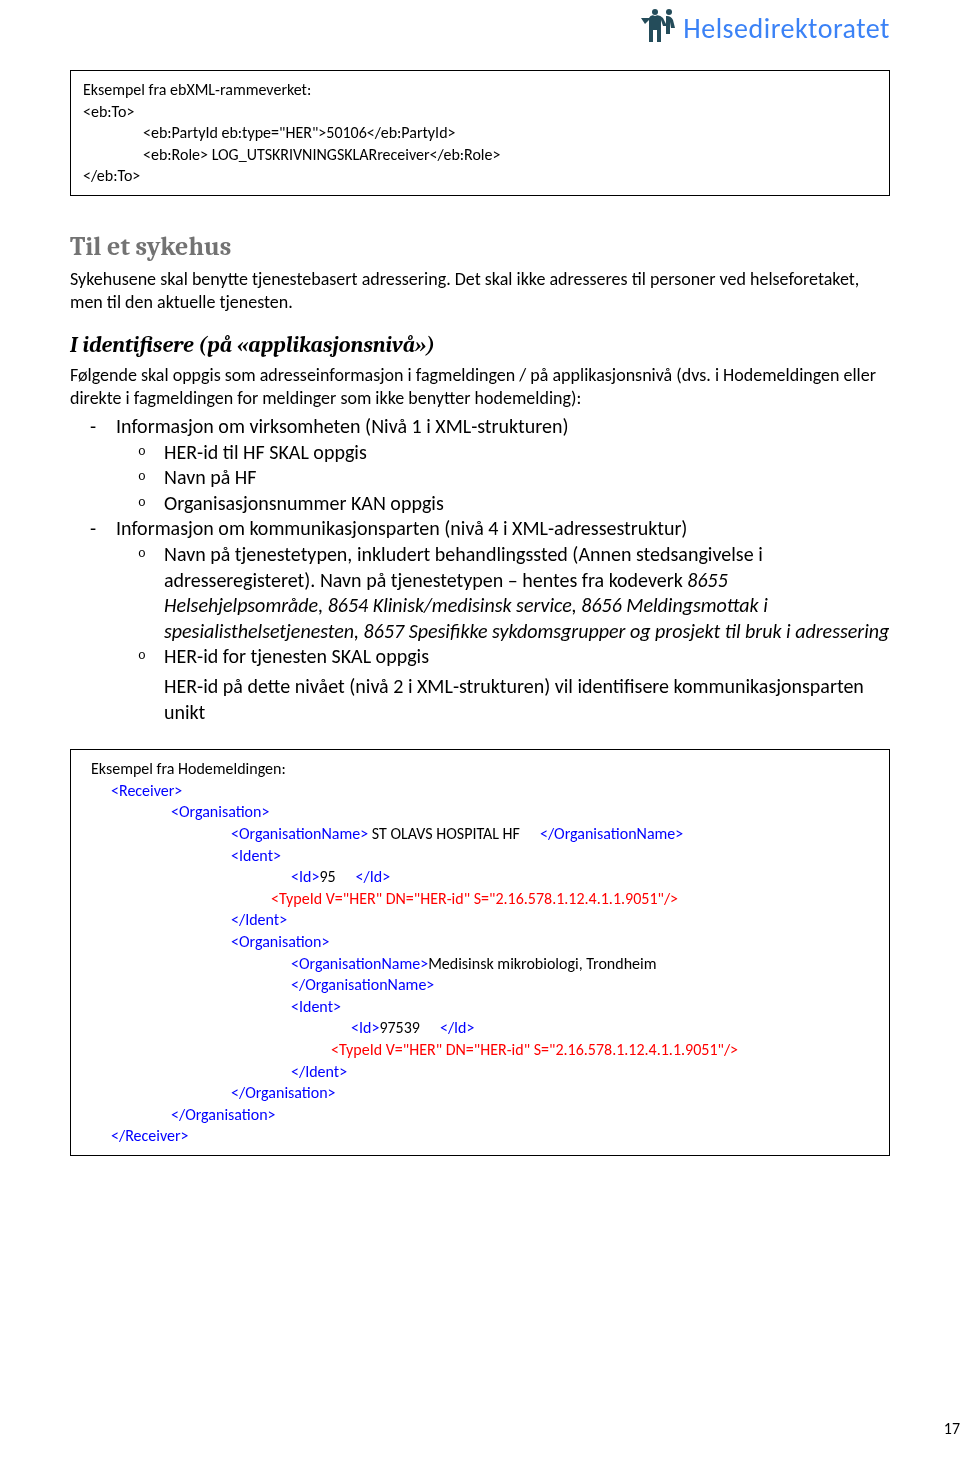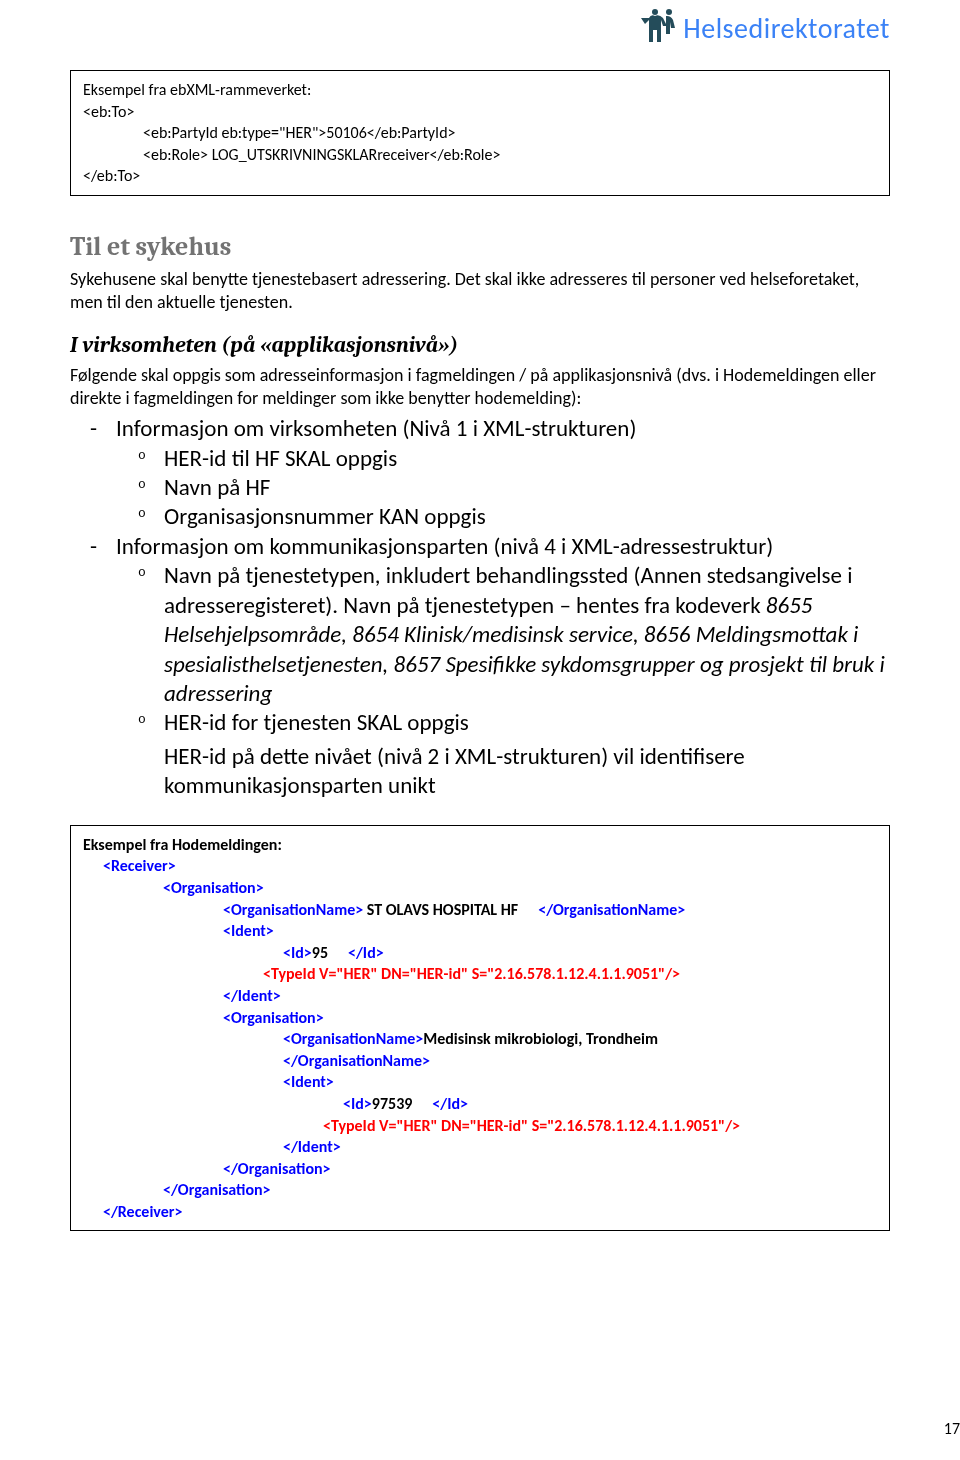--- a/index.html
+++ b/index.html
@@ -54,21 +54,21 @@
     color: #000;
   }
   p.body {
     font-size: 18px;
     line-height: 1.28;
     margin-bottom: 4px;
   }
   ul.outer {
     list-style: none;
     padding-left: 46px;
-    font-size: 23px;
+    font-size: 20px;
     line-height: 1.28;
   }
   ul.outer > li {
     position: relative;
     padding-left: 0;
     margin-bottom: 0;
   }
   ul.outer > li::before {
     content: "-";
     position: absolute;
@@ -86,26 +86,25 @@
     content: "o";
     position: absolute;
     left: -26px;
     font-family: "Courier New", monospace;
     font-size: 13px;
     top: 4px;
   }
   em.ital { font-style: italic; }
   .code-box2 {
     border: 1px solid #000;
-    padding: 8px 12px;
+    padding: 8px 20px;
     margin-top: 24px;
     font-family: Calibri, Arial, sans-serif;
     font-size: 16px;
     line-height: 1.35;
-    font-weight: bold;
   }
   .blue { color: #0000ff; margin-left: 20px; }
   .red { color: #ff0000; }
   .black { color: #000; }
   .i1 { padding-left: 60px; }
   .i2 { padding-left: 120px; }
   .i3 { padding-left: 180px; }
   .i4 { padding-left: 240px; }
   .page-num {
     position: absolute;
@@ -133,21 +132,21 @@
   <div>Eksempel fra ebXML-rammeverket:</div>
   <div>&lt;eb:To&gt;</div>
   <div class="ind1">&lt;eb:PartyId eb:type="HER"&gt;50106&lt;/eb:PartyId&gt;</div>
   <div class="ind1">&lt;eb:Role&gt; LOG_UTSKRIVNINGSKLARreceiver&lt;/eb:Role&gt;</div>
   <div>&lt;/eb:To&gt;</div>
 </div>
 
 <h2 class="section">Til et sykehus</h2>
 <p class="body">Sykehusene skal benytte tjenestebasert adressering. Det skal ikke adresseres til personer ved helseforetaket, men til den aktuelle tjenesten.</p>
 
-<h3 class="italic-head">I virksomheten (på «applikasjonsnivå»)</h3>
+<h3 class="italic-head">I identifisere (på «applikasjonsnivå»)</h3>
 <p class="body">Følgende skal oppgis som adresseinformasjon i fagmeldingen / på applikasjonsnivå (dvs. i Hodemeldingen eller direkte i fagmeldingen for meldinger som ikke benytter hodemelding):</p>
 
 <ul class="outer">
   <li>
     <span>Informasjon om virksomheten (Nivå 1 i XML-strukturen)</span>
     <ul class="inner">
       <li>HER-id til HF SKAL oppgis</li>
       <li>Navn på HF</li>
       <li>Organisasjonsnummer KAN oppgis</li>
     </ul>

